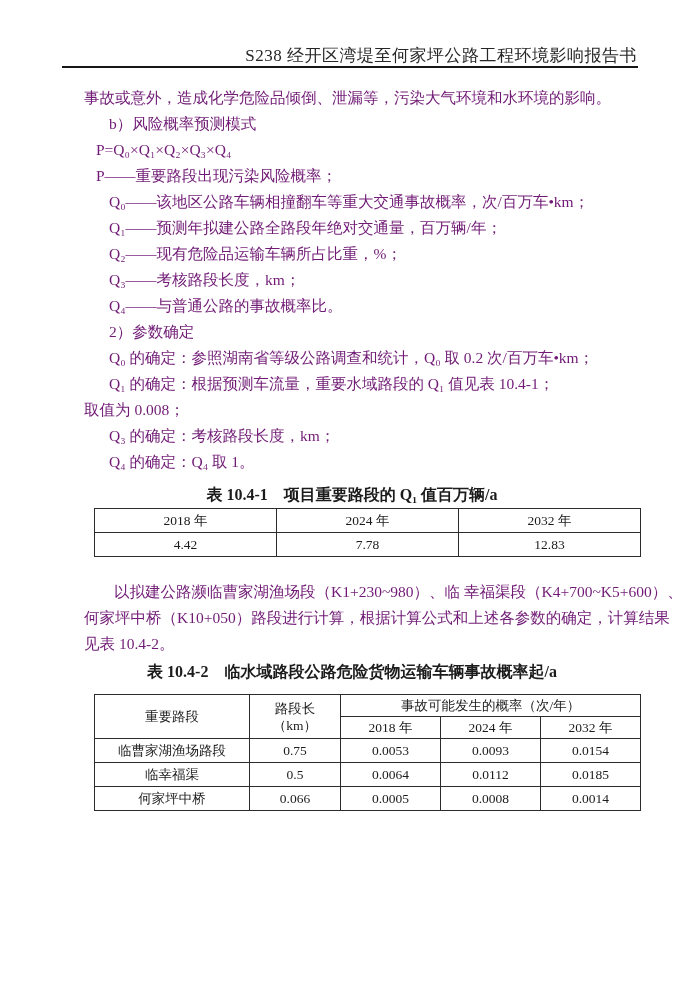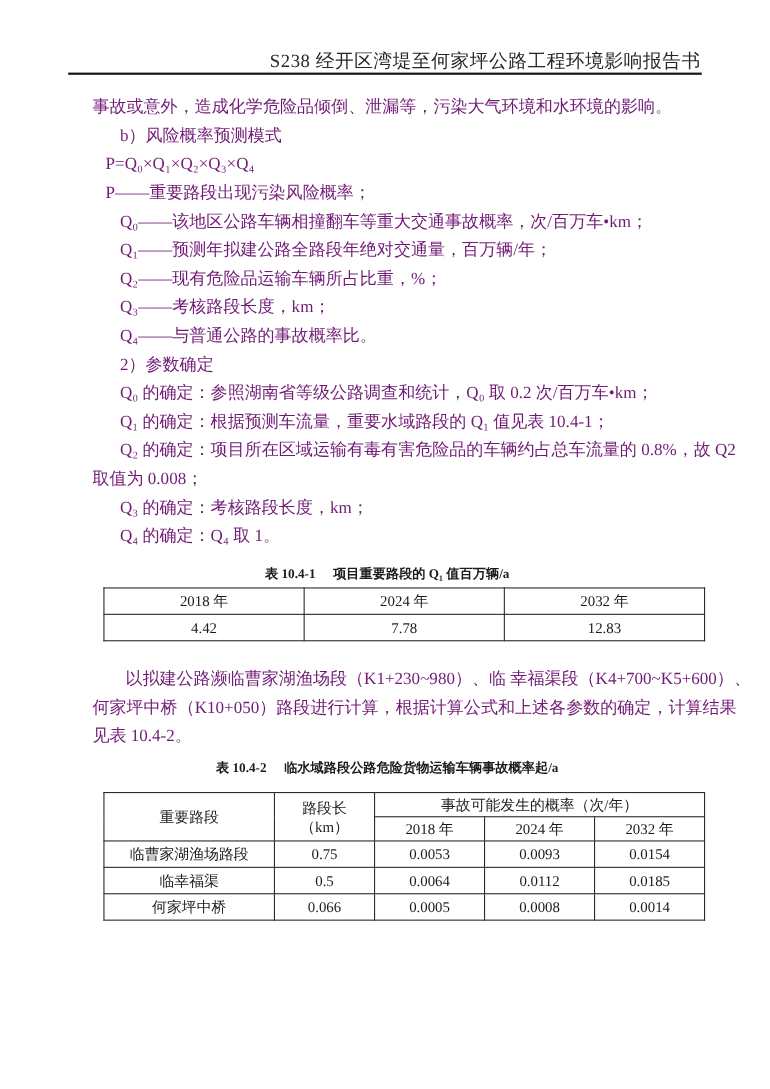--- a/index.html
+++ b/index.html
@@ -25,21 +25,21 @@
   .line {
     height:26px; line-height:26px;
     font-size:15.5px; white-space:nowrap; color:#701a75;
   }
   .i0 { padding-left:8px; }
   .i1 { padding-left:20px; }
   .i2 { padding-left:33px; }
   .ip { padding-left:38px; }
   .caption {
     height:26px; line-height:26px; text-align:center;
-    font-weight:bold; font-size:12px; white-space:nowrap;
+    font-weight:bold; font-size:16px; white-space:nowrap;
   }
   .cap1 { margin-top:7px; }
   .cap2 { margin-top:2px; }
   .cap-label { margin-right:16px; }
   table {
     border-collapse:collapse; table-layout:fixed;
     width:546px; margin-left:18px;padding-left:44px;
   }
   td {
     border:1px solid #2b2b2b; text-align:center; vertical-align:middle;
@@ -73,21 +73,20 @@
     <div class="line i1">P=Q₀×Q₁×Q₂×Q₃×Q₄</div>
     <div class="line i1">P——重要路段出现污染风险概率；</div>
     <div class="line i2">Q₀——该地区公路车辆相撞翻车等重大交通事故概率，次/百万车•km；</div>
     <div class="line i2">Q₁——预测年拟建公路全路段年绝对交通量，百万辆/年；</div>
     <div class="line i2">Q₂——现有危险品运输车辆所占比重，%；</div>
     <div class="line i2">Q₃——考核路段长度，km；</div>
     <div class="line i2">Q₄——与普通公路的事故概率比。</div>
     <div class="line i2">2）参数确定</div>
     <div class="line i2">Q₀ 的确定：参照湖南省等级公路调查和统计，Q₀ 取 0.2 次/百万车•km；</div>
     <div class="line i2">Q₁ 的确定：根据预测车流量，重要水域路段的 Q₁ 值见表 10.4-1；</div>
-    <div class="line i2">Q₂ 的确定：项目所在区域运输有毒有害危险品的车辆约占总车流量的 0.8%，故 Q2</div>
     <div class="line i0">取值为 0.008；</div>
     <div class="line i2">Q₃ 的确定：考核路段长度，km；</div>
     <div class="line i2">Q₄ 的确定：Q₄ 取 1。</div>
 
     <div class="caption cap1">
       <span class="cap-label">表 10.4-1</span><span>项目重要路段的 Q₁ 值百万辆/a</span>
     </div>
 
     <table class="t1">
       <colgroup>

